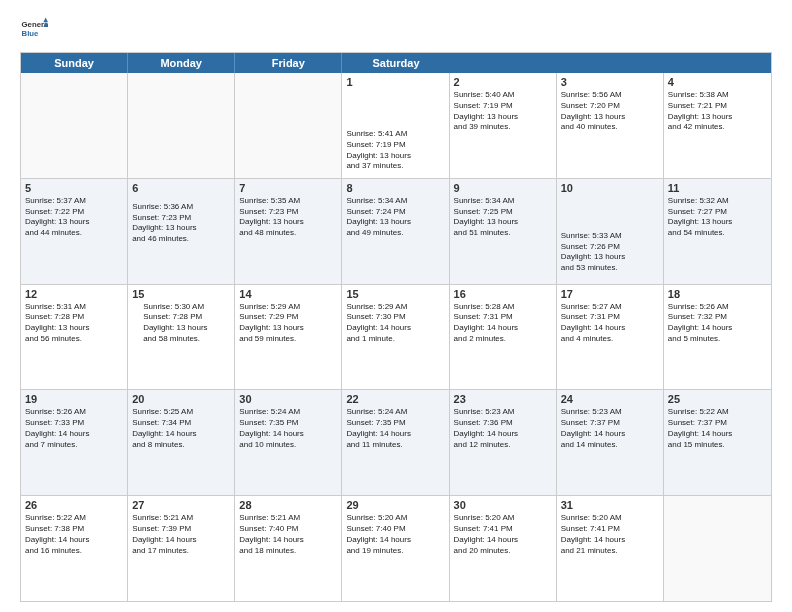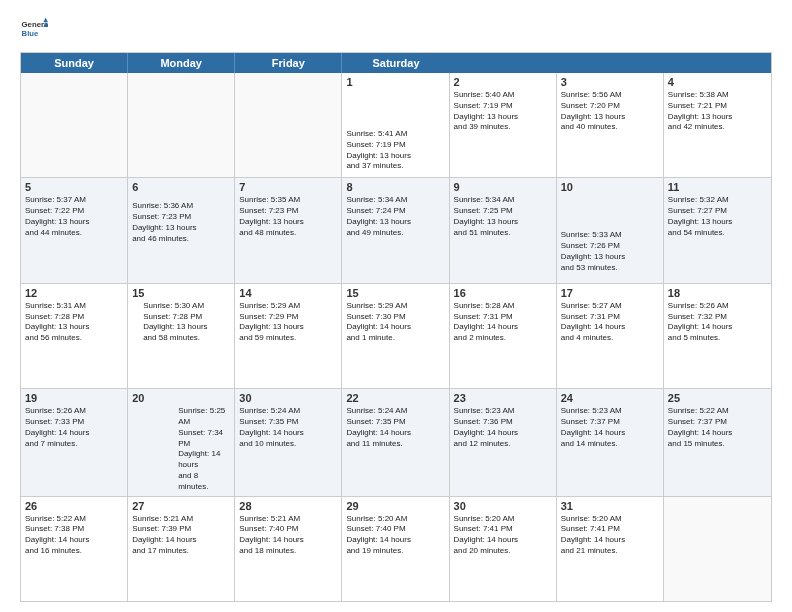--- a/index.html
+++ b/index.html
@@ -280,21 +280,21 @@
         <div class="cal-week">
           <div class="cal-cell shaded">
             <span class="day-num">19</span>
             <div class="cell-text" style="white-space: pre-line;">Sunrise: 5:26 AM
 Sunset: 7:33 PM
 Daylight: 14 hours
 and 7 minutes.</div>
           </div>
           <div class="cal-cell shaded">
             <span class="day-num">20</span>
-            <div class="cell-text" style="white-space: pre-line; margin-left: 46px;">Sunrise: 5:25 AM
+            <div class="cell-text" style="white-space: pre-line;">Sunrise: 5:25 AM
 Sunset: 7:34 PM
 Daylight: 14 hours
 and 8 minutes.</div>
           </div>
           <div class="cal-cell shaded">
             <span class="day-num">30</span>
             <div class="cell-text" style="white-space: pre-line;">Sunrise: 5:24 AM
 Sunset: 7:35 PM
 Daylight: 14 hours
 and 10 minutes.</div>

